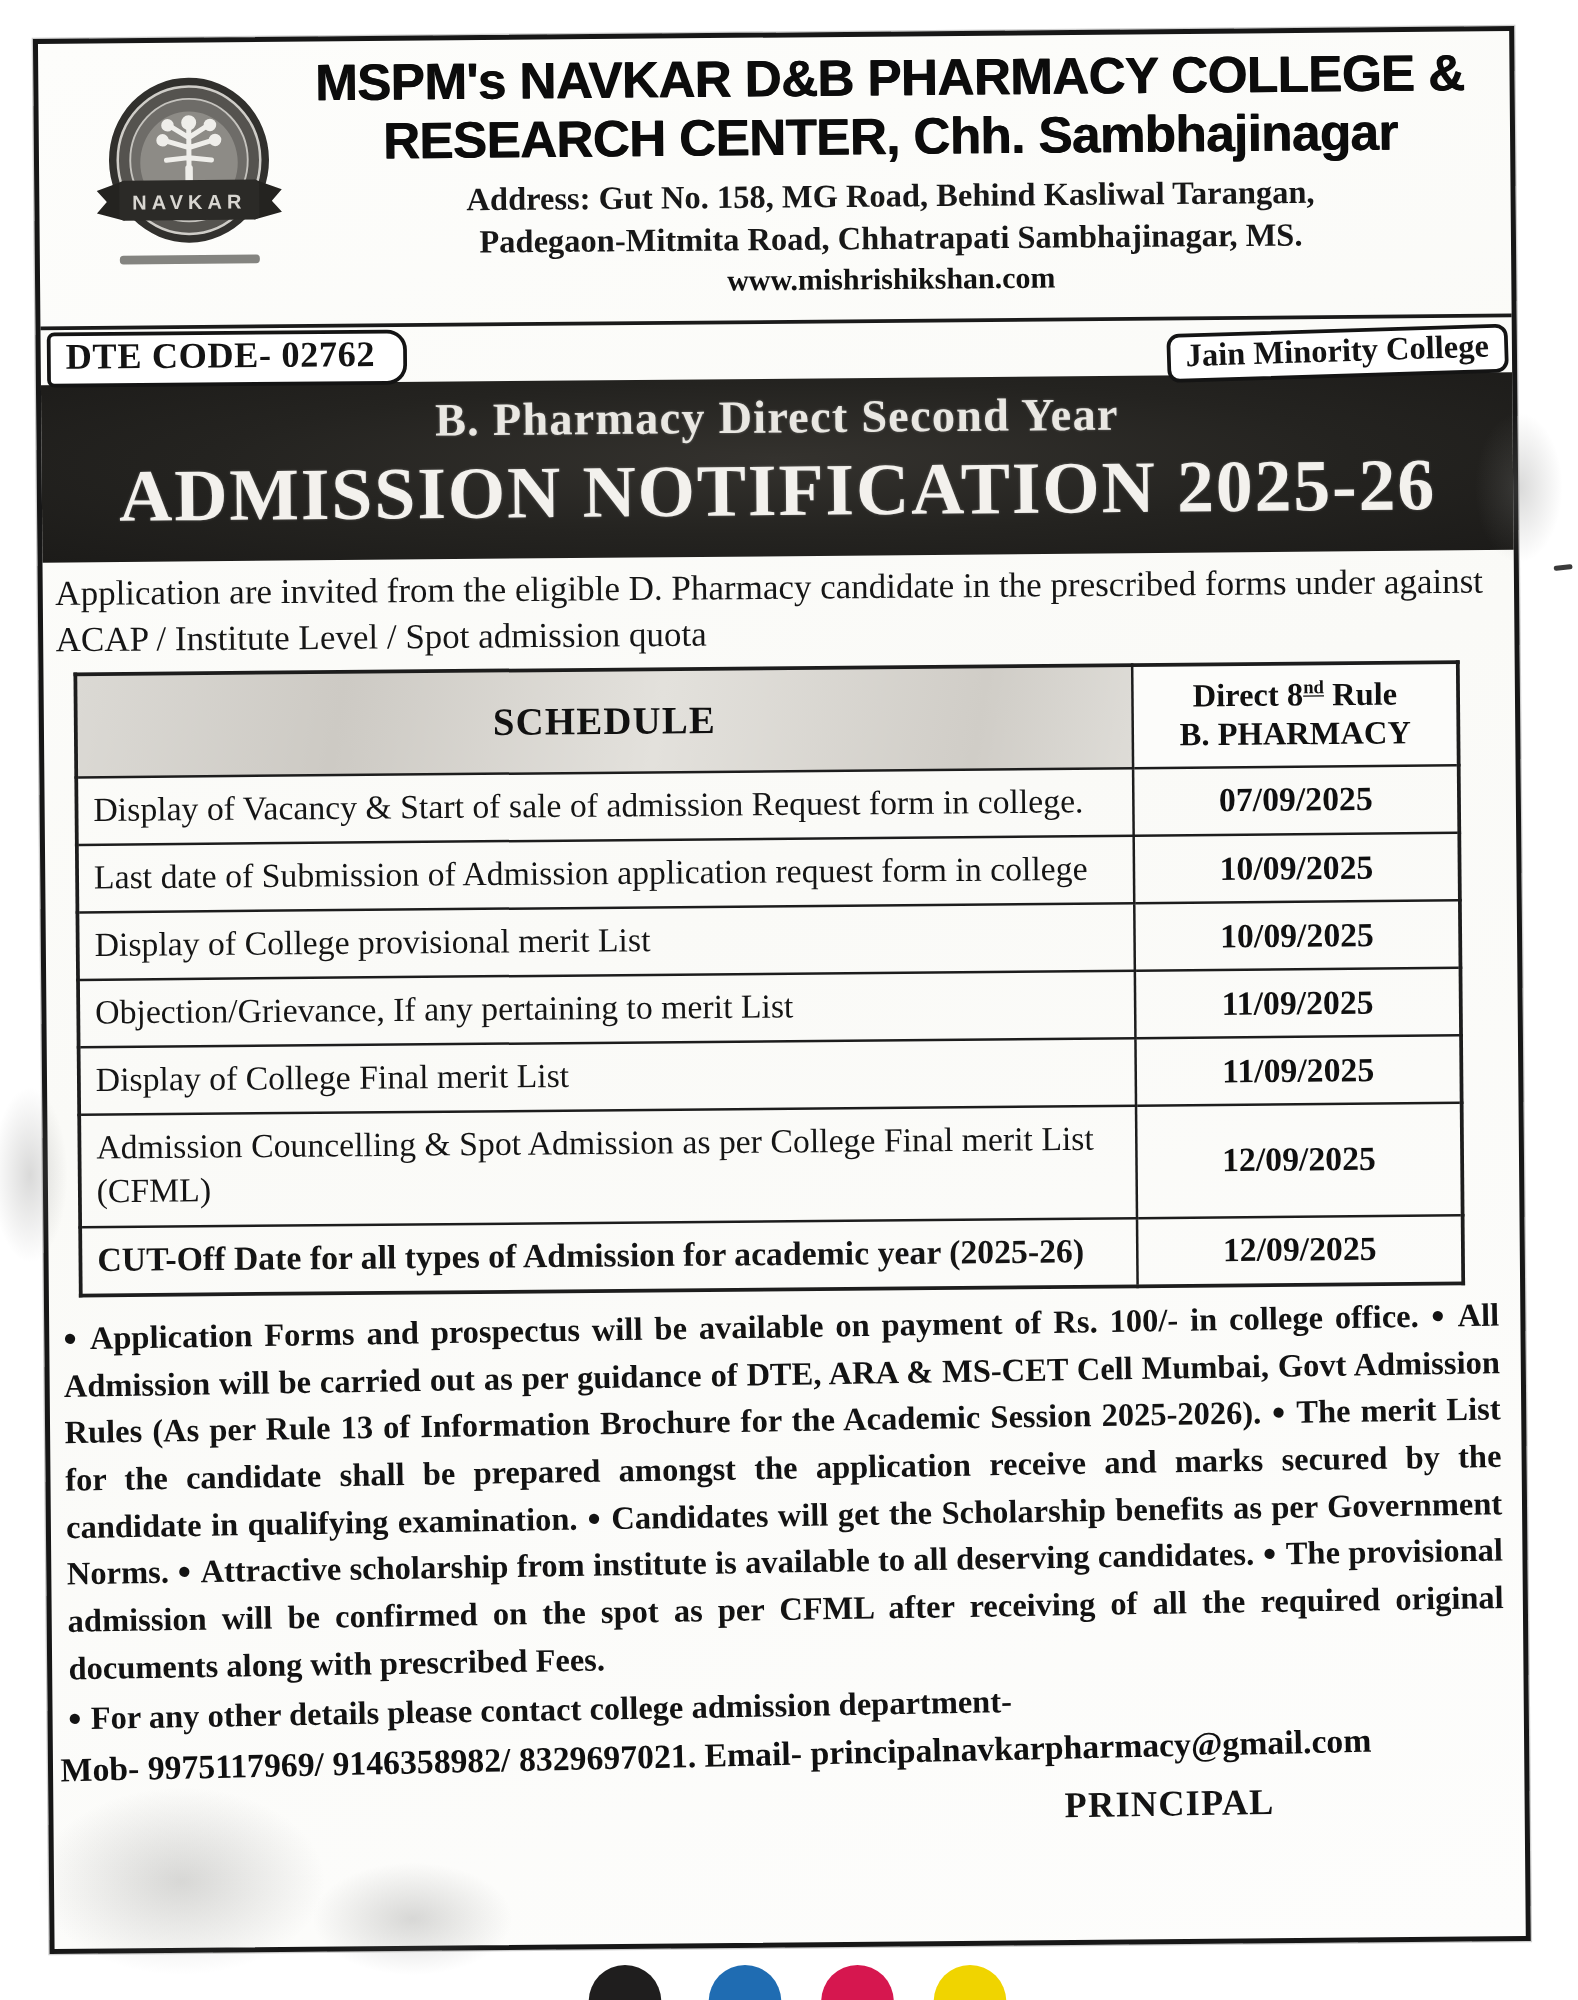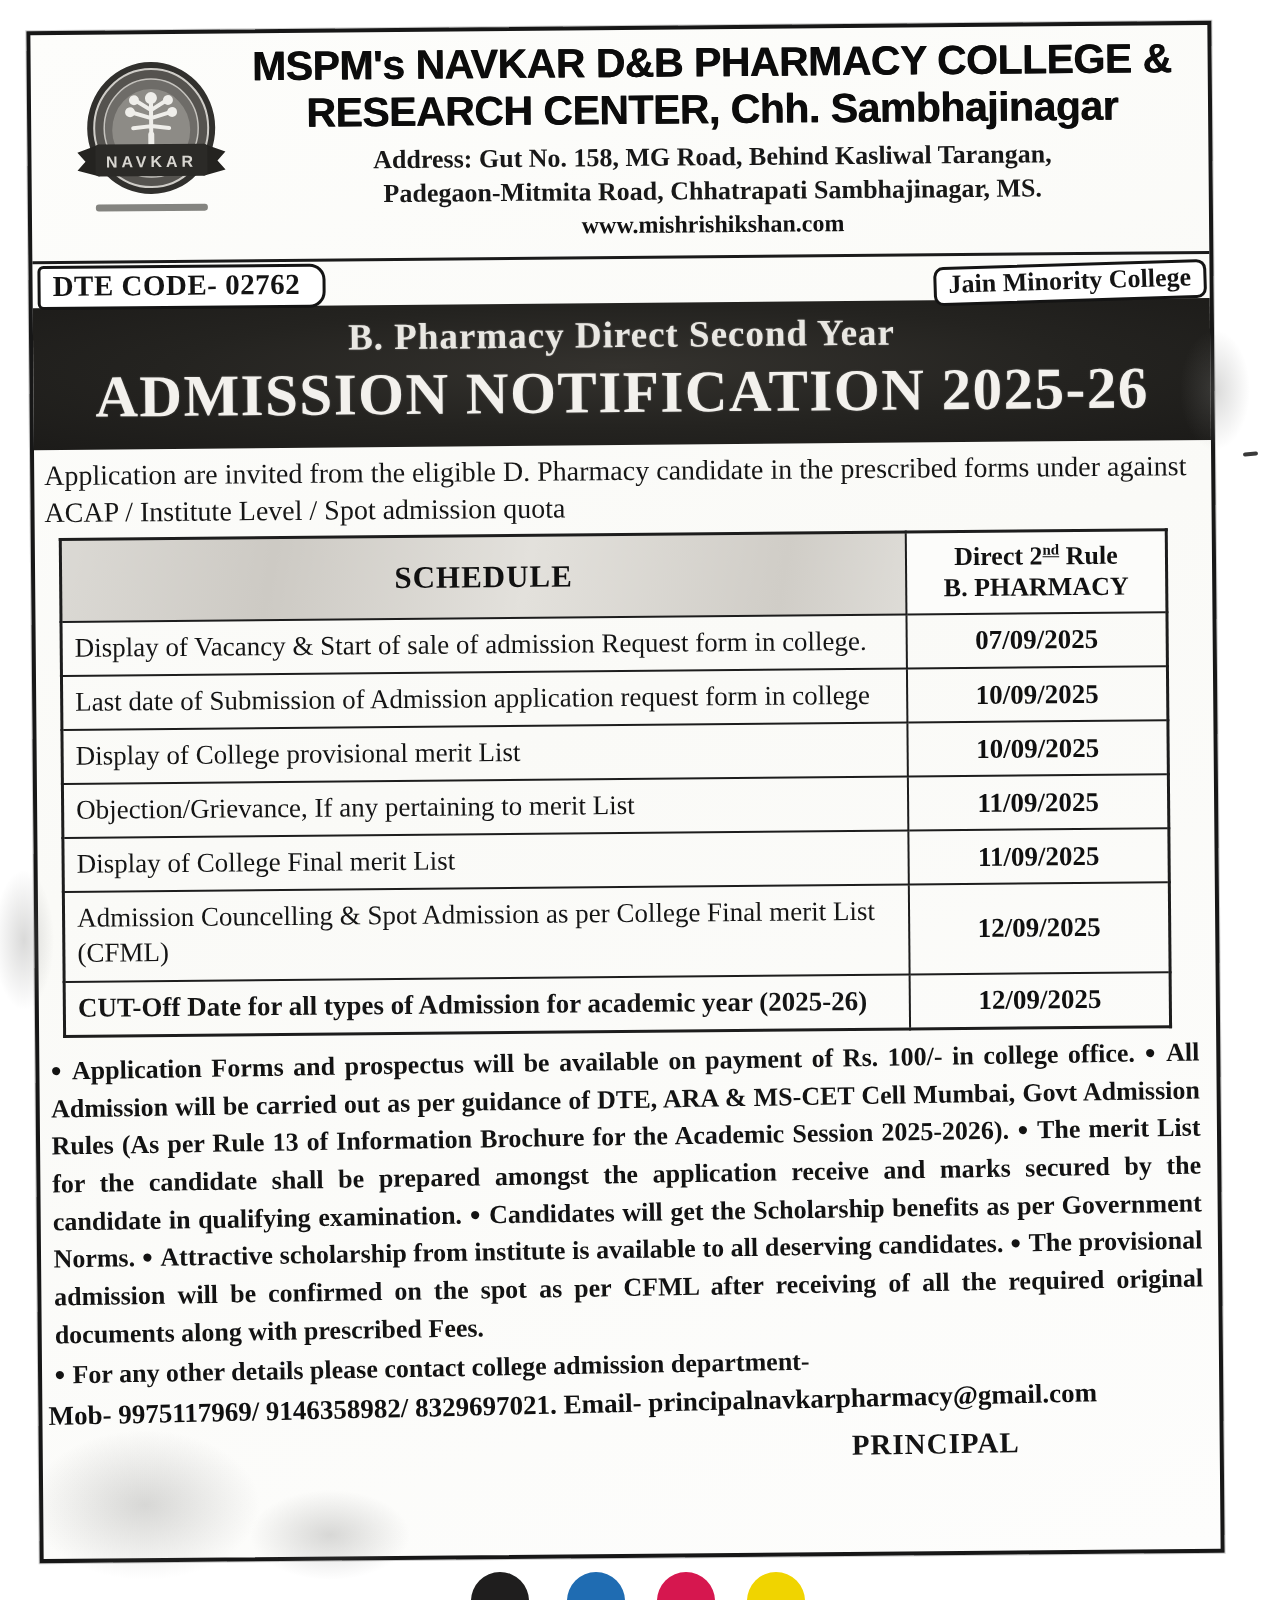--- a/index.html
+++ b/index.html
@@ -190,21 +190,21 @@
       <div class="banner-main">ADMISSION NOTIFICATION 2025-26</div>
     </div>
 
     <p class="intro">Application are invited from the eligible D. Pharmacy candidate in the prescribed forms under against ACAP / Institute Level / Spot admission quota</p>
 
     <table class="sched">
       <thead>
         <tr>
           <th class="c1">SCHEDULE</th>
           <th class="c2">
-            <span>Direct 2</span><sup>nd</sup><span> Rule</span><br>
+            <span>Direct 8</span><sup>nd</sup><span> Rule</span><br>
             <span>B. PHARMACY</span>
           </th>
         </tr>
       </thead>
       <tbody>
           <tr>
             <td class="act">Display of Vacancy &amp; Start of sale of admission Request form in college.</td>
             <td class="date">07/09/2025</td>
           </tr>
           <tr>

